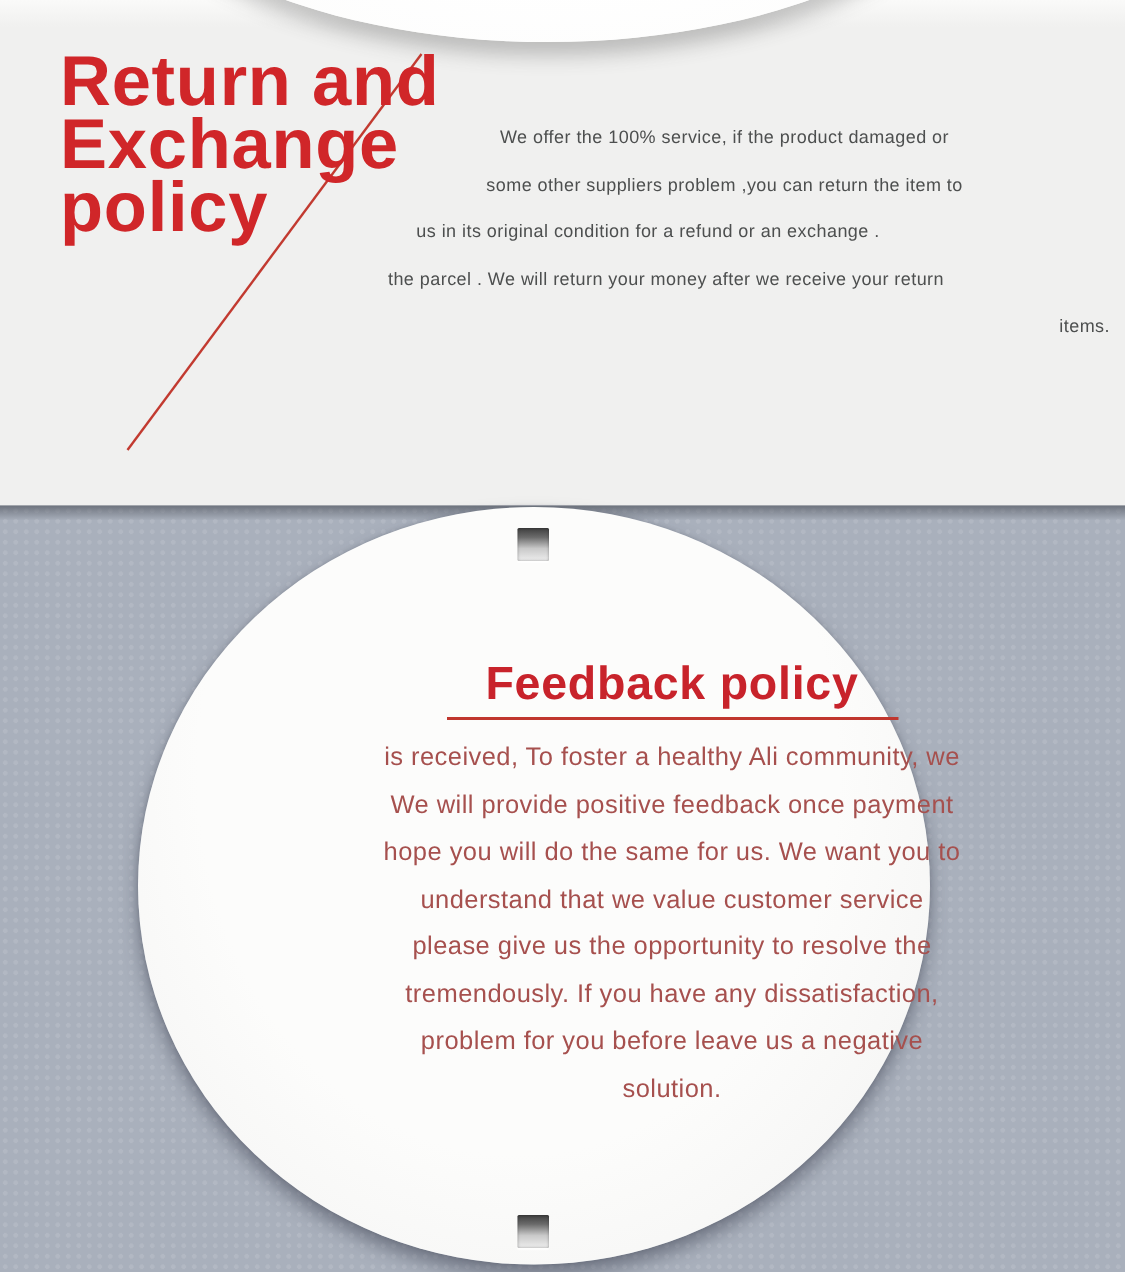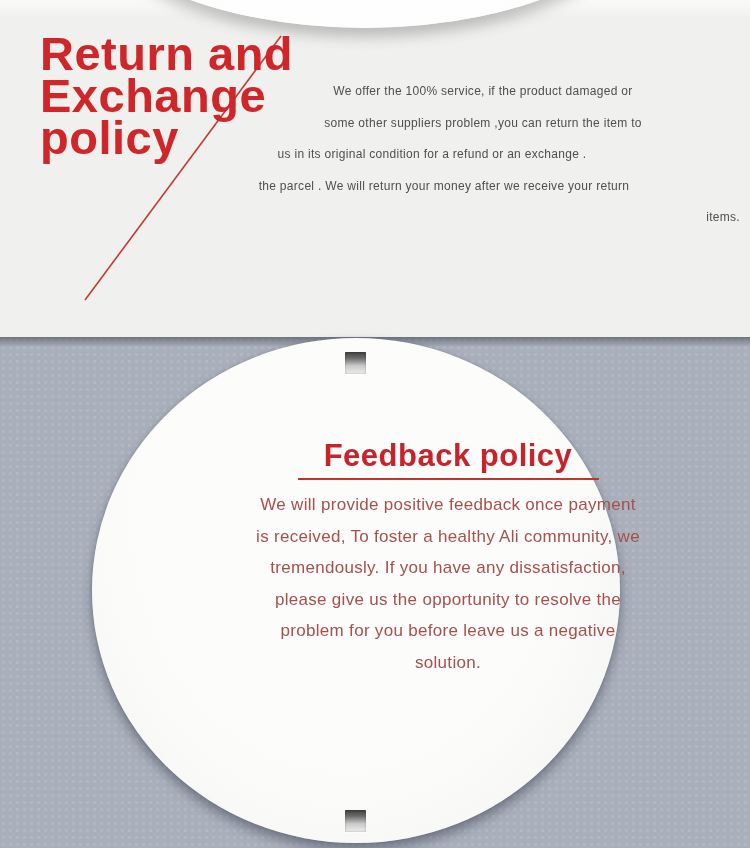--- a/index.html
+++ b/index.html
@@ -108,23 +108,25 @@
 
   <div class="bottom-section">
     <div class="feedback-ellipse">
       <div class="pin-slot pin-top"></div>
       <div class="pin-slot pin-bottom"></div>
 
       <div class="feedback-title">Feedback policy</div>
       <div class="feedback-underline"></div>
 
       <div class="feedback-body">
+        <div class="fline">is received, To foster a healthy Ali community, we</div>
         <div class="fline">We will provide positive feedback once payment</div>
-        <div class="fline">is received, To foster a healthy Ali community, we</div>
+        <div class="fline">hope you will do the same for us. We want you to</div>
+        <div class="fline">understand that we value customer service</div>
+        <div class="fline">please give us the opportunity to resolve the</div>
         <div class="fline">tremendously. If you have any dissatisfaction,</div>
-        <div class="fline">please give us the opportunity to resolve the</div>
         <div class="fline">problem for you before leave us a negative</div>
         <div class="fline">solution.</div>
       </div>
     </div>
   </div>
 
 </div>
 
 </body></html>

